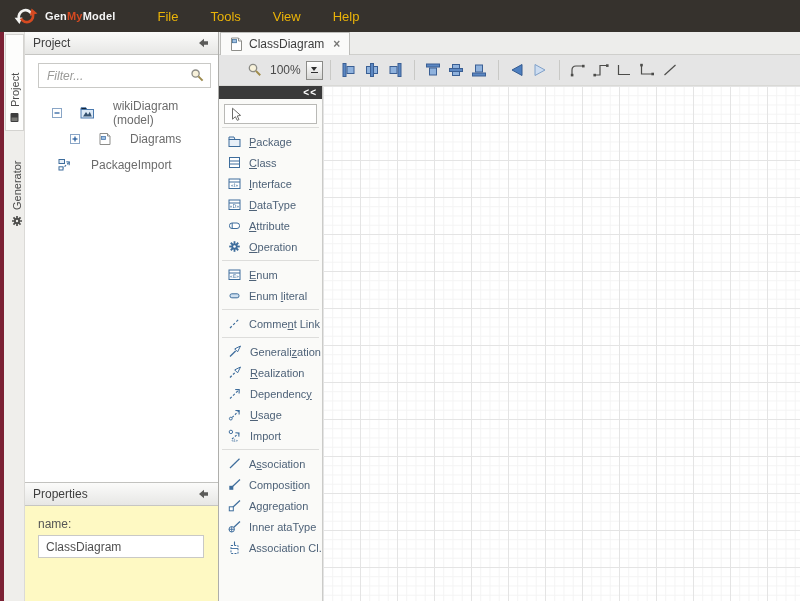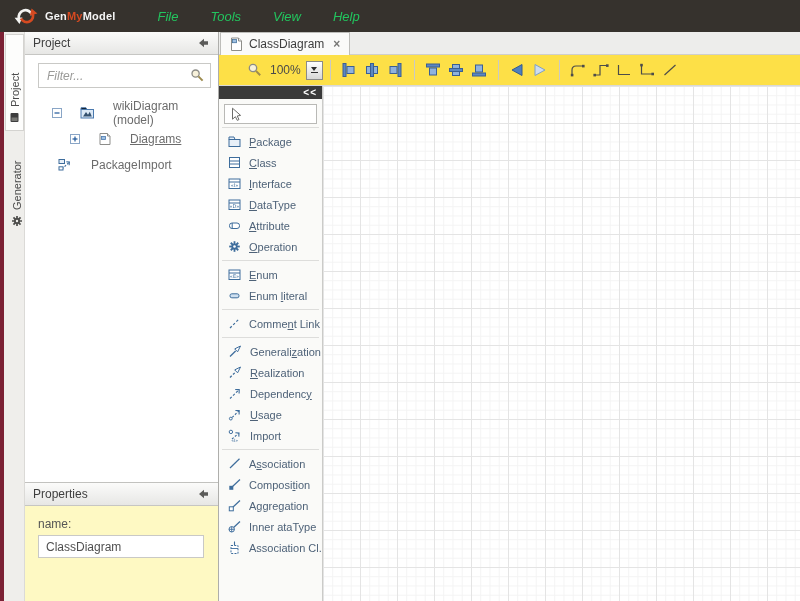--- a/index.html
+++ b/index.html
@@ -5,21 +5,21 @@
   html,body{margin:0;padding:0;}
   body{width:800px;height:601px;position:relative;overflow:hidden;background:#fff;
        font-family:"Liberation Sans",sans-serif;-webkit-font-smoothing:antialiased;}
   
   #topbar{position:absolute;left:0;top:0;width:800px;height:32px;background:#36322d;
           display:flex;align-items:center;z-index:5;}
   #logo{display:flex;align-items:center;margin-left:12px;gap:6px;}
   #logo .logo-text{font-size:11px;font-weight:bold;color:#f5f5f5;letter-spacing:.2px;}
   #logo .logo-my{color:#d54a21;}
   #menus{display:flex;margin-left:26px;}
-  .menu-item{color:#22c55e;font-size:13px;padding:7px 16px;cursor:default;font-style:italic;}
+  .menu-item{color:#eab308;font-size:13px;padding:7px 16px;cursor:default;}
   
   #edge-strip{position:absolute;left:0;top:32px;width:4px;height:569px;background:#7b2134;}
   #rail{position:absolute;left:4px;top:32px;width:20px;height:569px;background:#efeeeb;
         border-right:1px solid #dbdad7;}
   .vtab{position:absolute;height:19px;transform-origin:0 0;transform:rotate(-90deg);
         display:flex;align-items:center;gap:5px;padding-left:7px;box-sizing:border-box;}
   .vtab.active{background:#fdfdfc;border:1px solid #d4d3d0;}
   .vtab-label{font-size:11px;color:#4b4b4b;white-space:nowrap;}
   
   .panel-header{height:22px;background:linear-gradient(#fbfbfa,#e7e7e5);
@@ -41,21 +41,21 @@
               font-size:12px;color:#4f4f4f;padding:0 7px;font-family:"Liberation Sans",sans-serif;}
   
   #main{position:absolute;left:218px;top:32px;width:582px;height:569px;border-left:1px solid #aeaeab;
         box-sizing:border-box;background:#fff;}
   #tabstrip{height:23px;background:#ededeb;box-shadow:inset 0 -1px 0 #cfcfcc;position:relative;}
   #editor-tab{position:absolute;left:1px;top:0;height:23px;background:#fafaf9;
               border:1px solid #bdbdba;border-bottom:none;box-sizing:border-box;
               display:flex;align-items:center;gap:6px;padding:0 9px;}
   #tab-label{font-size:12px;color:#3e3e3e;}
   #tab-close{font-size:12px;color:#787876;font-weight:bold;margin-left:3px;cursor:default;}
-  #toolbar{height:31px;background:#fde047;border-bottom:1px solid #d9d9d6;box-sizing:border-box;
+  #toolbar{height:31px;background:#e5e5e5;border-bottom:1px solid #d9d9d6;box-sizing:border-box;
            display:flex;align-items:center;padding-left:24px;}
   .tb-sep{width:1px;height:20px;background:#c9c9c6;margin:0 7px;}
   .tb-btn{width:23px;height:22px;display:flex;align-items:center;justify-content:center;border-radius:2px;}
   #zoom-value{font-size:12px;color:#4a4a4a;margin:0 5px 0 4px;}
   #zoom-drop{width:15px;height:17px;border:1px solid #8b8b88;background:linear-gradient(#fff,#d7d7d5);
              display:flex;flex-direction:column;align-items:center;justify-content:center;}
   #zoom-drop .tri{width:0;height:0;border-left:3.5px solid transparent;border-right:3.5px solid transparent;
                   border-top:4px solid #2e2e2e;}
   #zoom-drop .bar{width:7px;height:1px;background:#2e2e2e;margin-top:1px;}
   
@@ -162,21 +162,21 @@
         </span>
         <span class="icn">
           <svg width="15" height="14" viewBox="0 0 15 14">
             <path d="M1,3.5 L1,1.8 L6,1.8 L7,3.5" fill="#dcе9f6" stroke="#4a79ae"></path>
             <rect x="1" y="3.5" width="12.5" height="8.5" fill="#dce9f6" stroke="#4a79ae"></rect>
             <path d="M3,10.5 L6,6 L8,8.7 L9.8,5.8 L11.8,10.5 Z" fill="#35516e"></path>
           </svg>
         </span>
         <span>wikiDiagram (model)</span>
       </div>
-      <div class="tree-row" style="padding-left: 45px; text-decoration: underline;">
+      <div class="tree-row" style="padding-left: 45px;">
         <span class="icn">
           <svg width="10" height="10" viewBox="0 0 10 10">
             <rect x="0.5" y="0.5" width="9" height="9" fill="#fff" stroke="#89a5c6"></rect>
             <line x1="2.5" y1="5" x2="7.5" y2="5" stroke="#1e5799" stroke-width="1.2"></line>
             <line x1="5" y1="2.5" x2="5" y2="7.5" stroke="#1e5799" stroke-width="1.2"></line>
           </svg>
         </span>
         <span class="icn">
           <svg width="14" height="14" viewBox="0 0 14 14">
             <path d="M2,1.5 L9.5,1.5 L12,4 L12,12.5 L2,12.5 Z" fill="#fff" stroke="#8d8d8a"></path>

